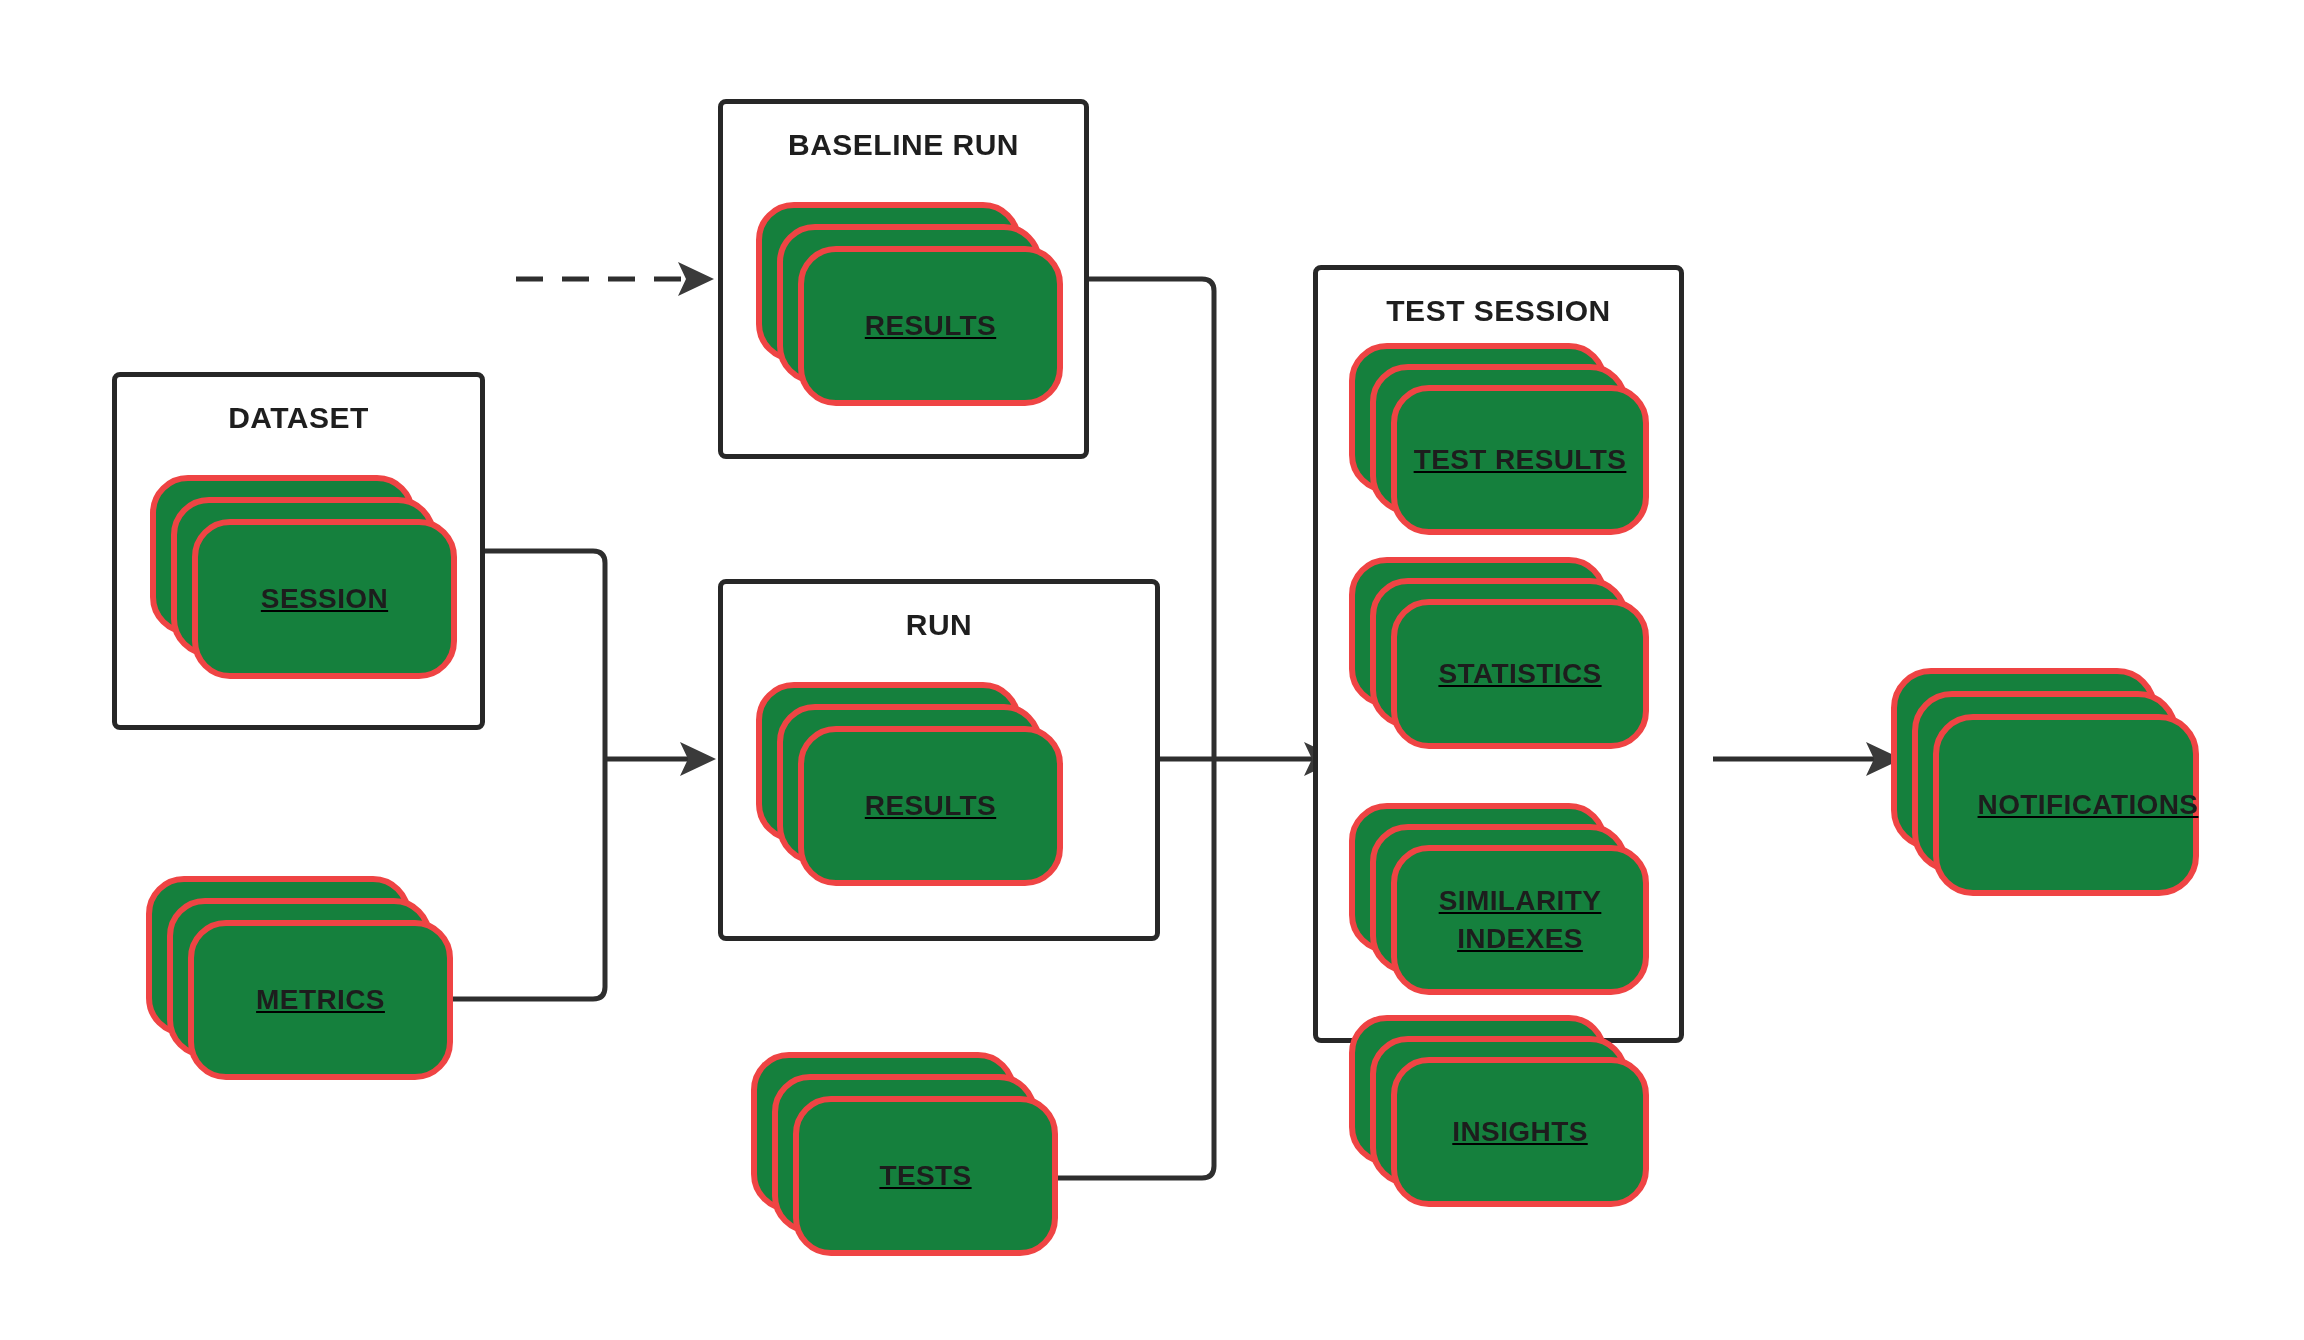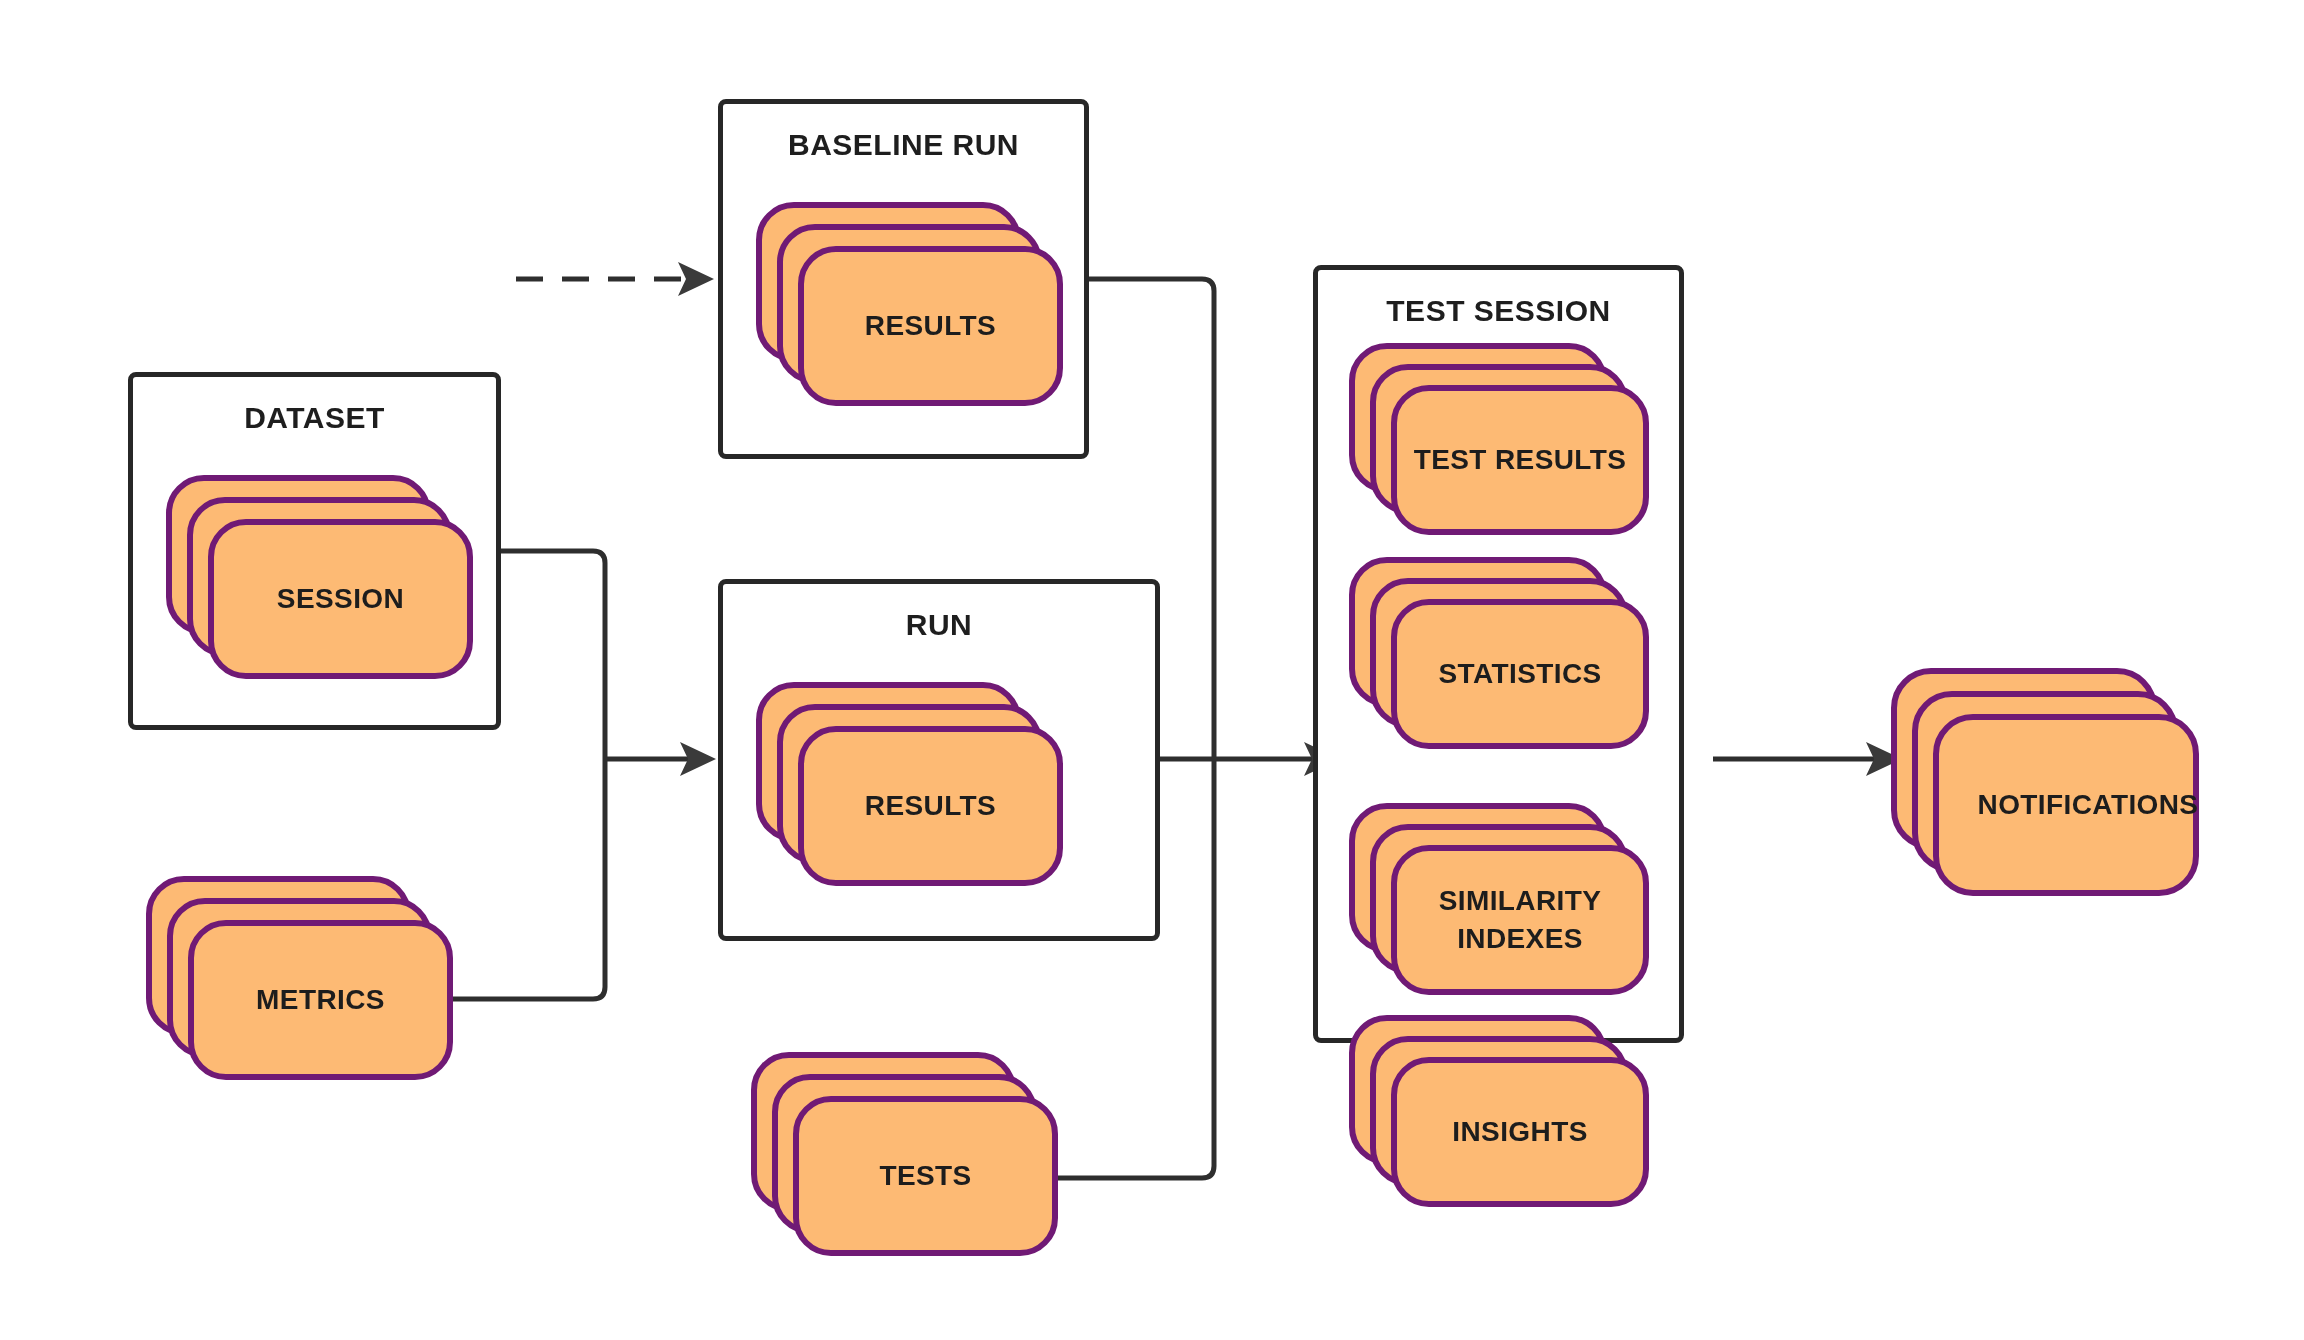--- a/index.html
+++ b/index.html
@@ -27,43 +27,44 @@
     position:absolute;top:24px;left:0;right:0;
     text-align:center;
     font-weight:700;font-size:30px;line-height:1.1;
     letter-spacing:.5px;color:#1e1e1e;
   }
   
   .stack{position:absolute;z-index:2;}
   .card{
     position:absolute;
     width:265px;height:160px;
-    background:#fdba74;
-    border:6px solid #701a75;
+    background:#15803d;
+    border:6px solid #ef4444;
     border-radius:38px;
     box-sizing:border-box;
+    text-decoration:underline;
   }
   .stack .c0{left:0;top:0;}
   .stack .c1{left:21px;top:22px;}
   .stack .c2{left:42px;top:44px;display:flex;align-items:center;justify-content:center;}
   .card-label{
     font-weight:700;font-size:28px;line-height:1.35;
     letter-spacing:.4px;color:#1d1d1d;text-align:center;
     padding:0 14px;
   }
   
   .stack.ts .card{width:258px;height:150px;}
   .stack.ts .c1{left:21px;top:21px;}
   .stack.ts .c2{left:42px;top:42px;}
   
   .stack.tall .card{width:266px;height:182px;border-radius:40px;padding-left:44px;}
   .stack.tall .c1{left:21px;top:23px;}
   .stack.tall .c2{left:42px;top:46px;}
   
-  #g-dataset     {left:128px; top:372px; width:373px; height:358px;}
+  #g-dataset     {left:112px; top:372px; width:373px; height:358px;}
   #g-dataset  .stack{left:33px;  top:98px;}
   #s-metrics     {left:146px; top:876px;}
   #g-baseline    {left:718px; top:99px;  width:371px; height:360px;}
   #g-baseline .stack{left:33px;  top:98px;}
   #g-run         {left:718px; top:579px; width:442px; height:362px;}
   #g-run      .stack{left:33px;  top:98px;}
   #s-tests       {left:751px; top:1052px;}
   #g-testsession {left:1313px;top:265px; width:371px; height:778px;}
   .ts-slot-0{left:31px;top:73px;}
   .ts-slot-1{left:31px;top:287px;}

